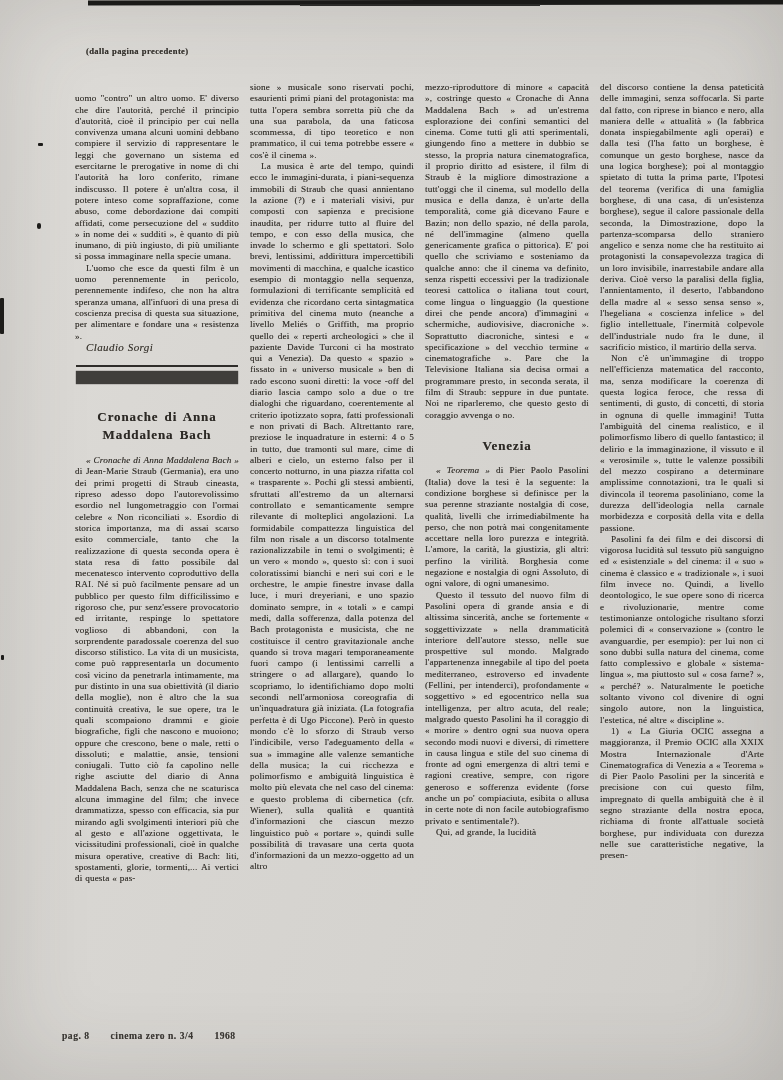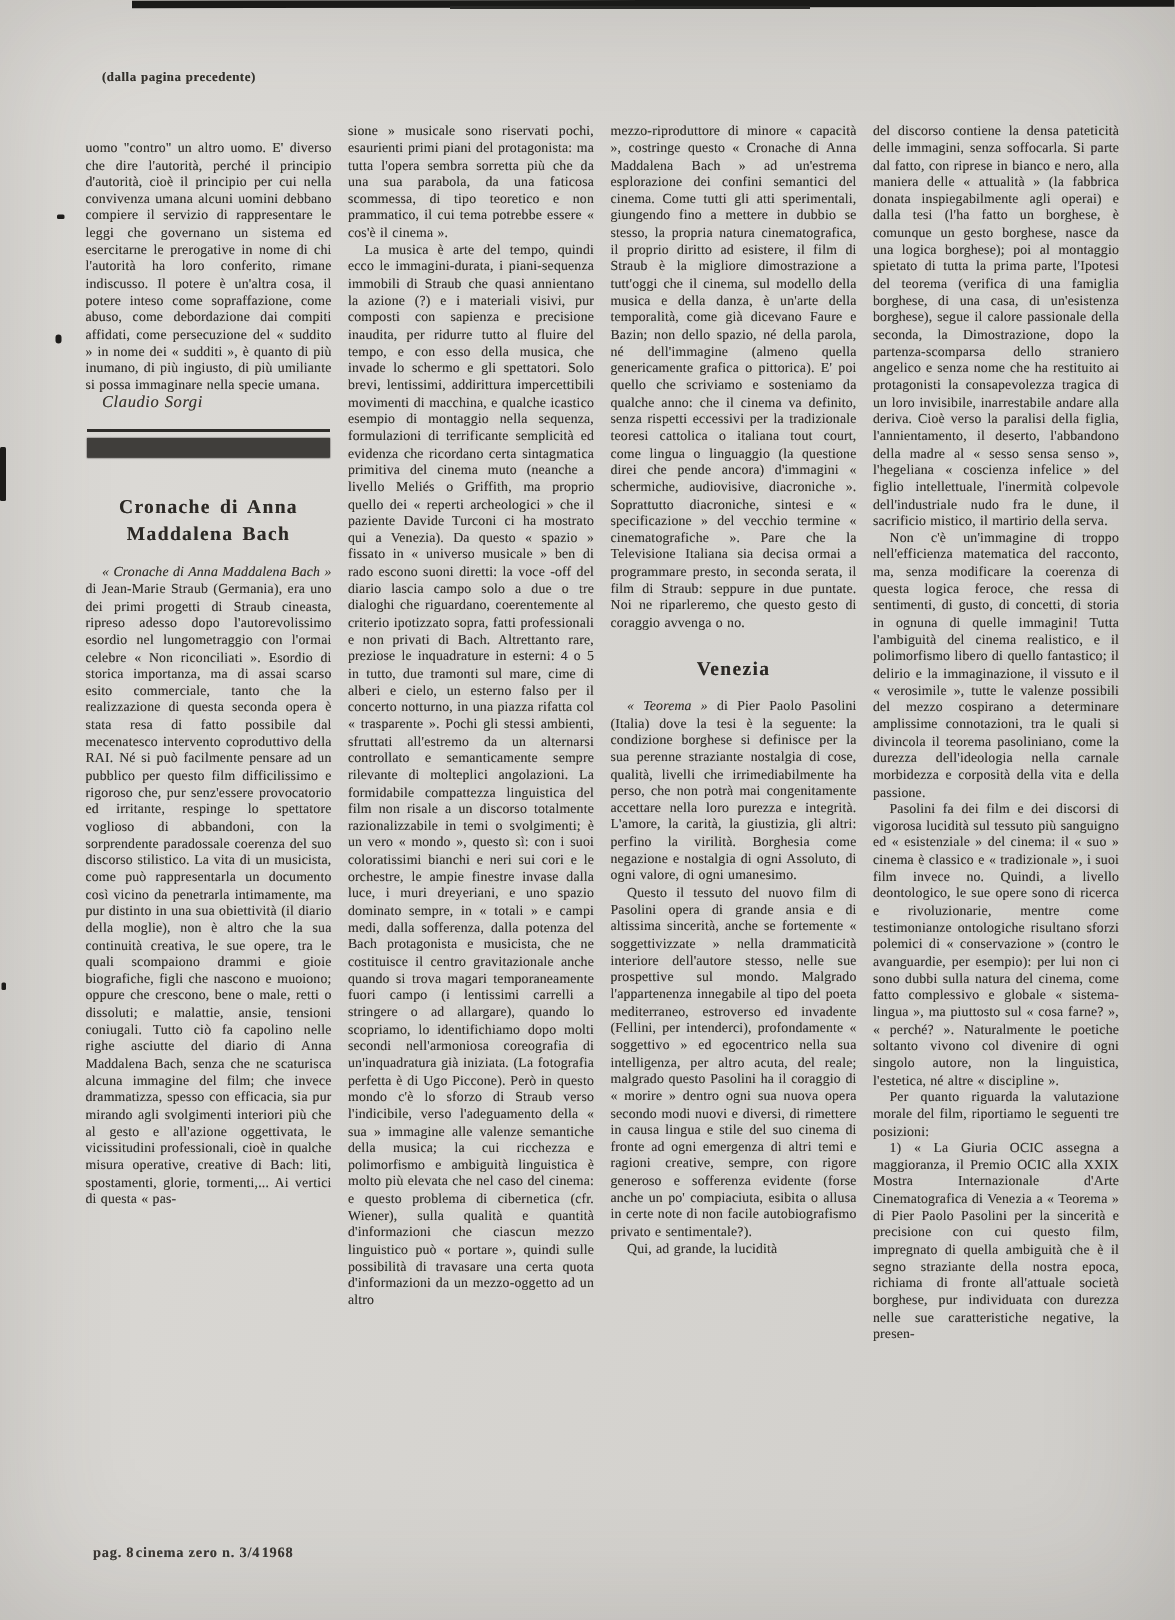--- a/index.html
+++ b/index.html
@@ -16,21 +16,21 @@
   
   .edge-top-a{position:absolute;top:0;left:88px;right:0;height:5px;background:#1a1a18;transform:skewY(-.08deg);}
   .edge-top-b{position:absolute;top:4px;left:300px;width:240px;height:2px;background:#2a2a28;}
   .speck{position:absolute;background:#1d1c1a;border-radius:1px;}
   .speck.s1{left:38px;top:143px;width:5px;height:3px;}
   .speck.s2{left:37px;top:223px;width:4px;height:6px;border-radius:3px;}
   .speck.s3{left:0;top:298px;width:4px;height:36px;}
   .speck.s4{left:1px;top:655px;width:3px;height:5px;}
 
   .content{
-    position:absolute;left:57px;top:46px;display:flex;gap:11px;
+    position:absolute;left:75px;top:46px;display:flex;gap:11px;
     color:#34312c;
   }
   .col{
     width:164px;height:972px;overflow:hidden;
     font-size:9.2px;line-height:11.3px;text-align:justify;
     letter-spacing:.12px;word-spacing:.4px;
     text-shadow:0 0 .4px rgba(52,49,44,.55);
   }
   .col p{margin:0;text-indent:11px;}
   .col p.cont{text-indent:0;margin-top:36px;}
@@ -47,21 +47,21 @@
   .bar{height:13px;background:#403e3b;margin:0 1px 24px 1px;box-shadow:0 0 1px #2f2d2a;}
   .article-title{
     font-weight:bold;font-size:13px;line-height:17.5px;
     letter-spacing:.9px;word-spacing:2px;text-align:center;
     color:#2c2925;margin:0 0 12px 0;text-indent:0;
   }
   .article-title.teorema{margin:16px 0 11px 0;}
   .ital{font-style:italic;}
 
   .footer{
-    position:absolute;left:62px;top:1030px;display:flex;gap:1px;
+    position:absolute;left:62px;top:1030px;display:flex;gap:21px;
     font-weight:bold;font-size:9.6px;letter-spacing:.5px;color:#3a3733;
     text-shadow:0 0 .4px rgba(58,55,51,.5);
   }
 </style>
 </head>
 <body>
 
 <div class="page">
 
   <div class="edge-top-a"></div>
@@ -69,20 +69,21 @@
   <div class="speck s1"></div>
   <div class="speck s2"></div>
   <div class="speck s3"></div>
   <div class="speck s4"></div>
 
   <div class="content">
 
     <div class="col">
       <p class="continued-label">(dalla pagina precedente)</p>
       <p class="cont">uomo "contro" un altro uomo. E' diverso che dire l'autorità, perché il principio d'autorità, cioè il principio per cui nella convivenza umana alcuni uomini debbano compiere il servizio di rappresentare le leggi che governano un sistema ed esercitarne le prerogative in nome di chi l'autorità ha loro conferito, rimane indiscusso. Il potere è un'altra cosa, il potere inteso come sopraffazione, come abuso, come debordazione dai compiti affidati, come persecuzione del « suddito » in nome dei « sudditi », è quanto di più inumano, di più ingiusto, di più umiliante si possa immaginare nella specie umana.</p>
+      <p>L'uomo che esce da questi film è un uomo perennemente in pericolo, perennemente indifeso, che non ha altra speranza umana, all'infuori di una presa di coscienza precisa di questa sua situazione, per alimentare e fondare una « resistenza ».</p>
       <p class="signature">Claudio Sorgi</p>
       <div class="rule"></div>
       <div class="bar"></div>
       <h2 class="article-title">Cronache di Anna Maddalena Bach</h2>
       <p><span class="ital">« Cronache di Anna Maddalena Bach »</span><span> di Jean-Marie Straub (Germania), era uno dei primi progetti di Straub cineasta, ripreso adesso dopo l'autorevolissimo esordio nel lungometraggio con l'ormai celebre « Non riconciliati ». Esordio di storica importanza, ma di assai scarso esito commerciale, tanto che la realizzazione di questa seconda opera è stata resa di fatto possibile dal mecenatesco intervento coproduttivo della RAI. Né si può facilmente pensare ad un pubblico per questo film difficilissimo e rigoroso che, pur senz'essere provocatorio ed irritante, respinge lo spettatore voglioso di abbandoni, con la sorprendente paradossale coerenza del suo discorso stilistico. La vita di un musicista, come può rappresentarla un documento così vicino da penetrarla intimamente, ma pur distinto in una sua obiettività (il diario della moglie), non è altro che la sua continuità creativa, le sue opere, tra le quali scompaiono drammi e gioie biografiche, figli che nascono e muoiono; oppure che crescono, bene o male, retti o dissoluti; e malattie, ansie, tensioni coniugali. Tutto ciò fa capolino nelle righe asciutte del diario di Anna Maddalena Bach, senza che ne scaturisca alcuna immagine del film; che invece drammatizza, spesso con efficacia, sia pur mirando agli svolgimenti interiori più che al gesto e all'azione oggettivata, le vicissitudini professionali, cioè in qualche misura operative, creative di Bach: liti, spostamenti, glorie, tormenti,... Ai vertici di questa « pas-</span></p>
     </div>
 
     <div class="col">
       <p class="cont">sione » musicale sono riservati pochi, esaurienti primi piani del protagonista: ma tutta l'opera sembra sorretta più che da una sua parabola, da una faticosa scommessa, di tipo teoretico e non prammatico, il cui tema potrebbe essere « cos'è il cinema ».</p>
       <p>La musica è arte del tempo, quindi ecco le immagini-durata, i piani-sequenza immobili di Straub che quasi annientano la azione (?) e i materiali visivi, pur composti con sapienza e precisione inaudita, per ridurre tutto al fluire del tempo, e con esso della musica, che invade lo schermo e gli spettatori. Solo brevi, lentissimi, addirittura impercettibili movimenti di macchina, e qualche icastico esempio di montaggio nella sequenza, formulazioni di terrificante semplicità ed evidenza che ricordano certa sintagmatica primitiva del cinema muto (neanche a livello Meliés o Griffith, ma proprio quello dei « reperti archeologici » che il paziente Davide Turconi ci ha mostrato qui a Venezia). Da questo « spazio » fissato in « universo musicale » ben di rado escono suoni diretti: la voce -off del diario lascia campo solo a due o tre dialoghi che riguardano, coerentemente al criterio ipotizzato sopra, fatti professionali e non privati di Bach. Altrettanto rare, preziose le inquadrature in esterni: 4 o 5 in tutto, due tramonti sul mare, cime di alberi e cielo, un esterno falso per il concerto notturno, in una piazza rifatta col « trasparente ». Pochi gli stessi ambienti, sfruttati all'estremo da un alternarsi controllato e semanticamente sempre rilevante di molteplici angolazioni. La formidabile compattezza linguistica del film non risale a un discorso totalmente razionalizzabile in temi o svolgimenti; è un vero « mondo », questo sì: con i suoi coloratissimi bianchi e neri sui cori e le orchestre, le ampie finestre invase dalla luce, i muri dreyeriani, e uno spazio dominato sempre, in « totali » e campi medi, dalla sofferenza, dalla potenza del Bach protagonista e musicista, che ne costituisce il centro gravitazionale anche quando si trova magari temporaneamente fuori campo (i lentissimi carrelli a stringere o ad allargare), quando lo scopriamo, lo identifichiamo dopo molti secondi nell'armoniosa coreografia di un'inquadratura già iniziata. (La fotografia perfetta è di Ugo Piccone). Però in questo mondo c'è lo sforzo di Straub verso l'indicibile, verso l'adeguamento della « sua » immagine alle valenze semantiche della musica; la cui ricchezza e polimorfismo e ambiguità linguistica è molto più elevata che nel caso del cinema: e questo problema di cibernetica (cfr. Wiener), sulla qualità e quantità d'informazioni che ciascun mezzo linguistico può « portare », quindi sulle possibilità di travasare una certa quota d'informazioni da un mezzo-oggetto ad un altro</p>
@@ -93,21 +94,20 @@
       <h2 class="article-title teorema">Venezia</h2>
       <p><span class="ital">« Teorema »</span><span> di Pier Paolo Pasolini (Italia) dove la tesi è la seguente: la condizione borghese si definisce per la sua perenne straziante nostalgia di cose, qualità, livelli che irrimediabilmente ha perso, che non potrà mai congenitamente accettare nella loro purezza e integrità. L'amore, la carità, la giustizia, gli altri: perfino la virilità. Borghesia come negazione e nostalgia di ogni Assoluto, di ogni valore, di ogni umanesimo.</span></p>
       <p>Questo il tessuto del nuovo film di Pasolini opera di grande ansia e di altissima sincerità, anche se fortemente « soggettivizzate » nella drammaticità interiore dell'autore stesso, nelle sue prospettive sul mondo. Malgrado l'appartenenza innegabile al tipo del poeta mediterraneo, estroverso ed invadente (Fellini, per intenderci), profondamente « soggettivo » ed egocentrico nella sua intelligenza, per altro acuta, del reale; malgrado questo Pasolini ha il coraggio di « morire » dentro ogni sua nuova opera secondo modi nuovi e diversi, di rimettere in causa lingua e stile del suo cinema di fronte ad ogni emergenza di altri temi e ragioni creative, sempre, con rigore generoso e sofferenza evidente (forse anche un po' compiaciuta, esibita o allusa in certe note di non facile autobiografismo privato e sentimentale?).</p>
       <p>Qui, ad grande, la lucidità</p>
     </div>
 
     <div class="col">
       <p class="cont">del discorso contiene la densa pateticità delle immagini, senza soffocarla. Si parte dal fatto, con riprese in bianco e nero, alla maniera delle « attualità » (la fabbrica donata inspiegabilmente agli operai) e dalla tesi (l'ha fatto un borghese, è comunque un gesto borghese, nasce da una logica borghese); poi al montaggio spietato di tutta la prima parte, l'Ipotesi del teorema (verifica di una famiglia borghese, di una casa, di un'esistenza borghese), segue il calore passionale della seconda, la Dimostrazione, dopo la partenza-scomparsa dello straniero angelico e senza nome che ha restituito ai protagonisti la consapevolezza tragica di un loro invisibile, inarrestabile andare alla deriva. Cioè verso la paralisi della figlia, l'annientamento, il deserto, l'abbandono della madre al « sesso sensa senso », l'hegeliana « coscienza infelice » del figlio intellettuale, l'inermità colpevole dell'industriale nudo fra le dune, il sacrificio mistico, il martirio della serva.</p>
       <p>Non c'è un'immagine di troppo nell'efficienza matematica del racconto, ma, senza modificare la coerenza di questa logica feroce, che ressa di sentimenti, di gusto, di concetti, di storia in ognuna di quelle immagini! Tutta l'ambiguità del cinema realistico, e il polimorfismo libero di quello fantastico; il delirio e la immaginazione, il vissuto e il « verosimile », tutte le valenze possibili del mezzo cospirano a determinare amplissime connotazioni, tra le quali si divincola il teorema pasoliniano, come la durezza dell'ideologia nella carnale morbidezza e corposità della vita e della passione.</p>
       <p>Pasolini fa dei film e dei discorsi di vigorosa lucidità sul tessuto più sanguigno ed « esistenziale » del cinema: il « suo » cinema è classico e « tradizionale », i suoi film invece no. Quindi, a livello deontologico, le sue opere sono di ricerca e rivoluzionarie, mentre come testimonianze ontologiche risultano sforzi polemici di « conservazione » (contro le avanguardie, per esempio): per lui non ci sono dubbi sulla natura del cinema, come fatto complessivo e globale « sistema-lingua », ma piuttosto sul « cosa farne? », « perché? ». Naturalmente le poetiche soltanto vivono col divenire di ogni singolo autore, non la linguistica, l'estetica, né altre « discipline ».</p>
-      <p>Per quanto riguarda la valutazione morale del film, riportiamo le seguenti tre posizioni:</p>
       <p>1) « La Giuria OCIC assegna a maggioranza, il Premio OCIC alla XXIX Mostra Internazionale d'Arte Cinematografica di Venezia a « Teorema » di Pier Paolo Pasolini per la sincerità e precisione con cui questo film, impregnato di quella ambiguità che è il segno straziante della nostra epoca, richiama di fronte all'attuale società borghese, pur individuata con durezza nelle sue caratteristiche negative, la presen-</p>
     </div>
 
   </div>
 
   <div class="footer">
     <span>pag. 8</span>
     <span>cinema zero n. 3/4</span>
     <span>1968</span>
   </div>

